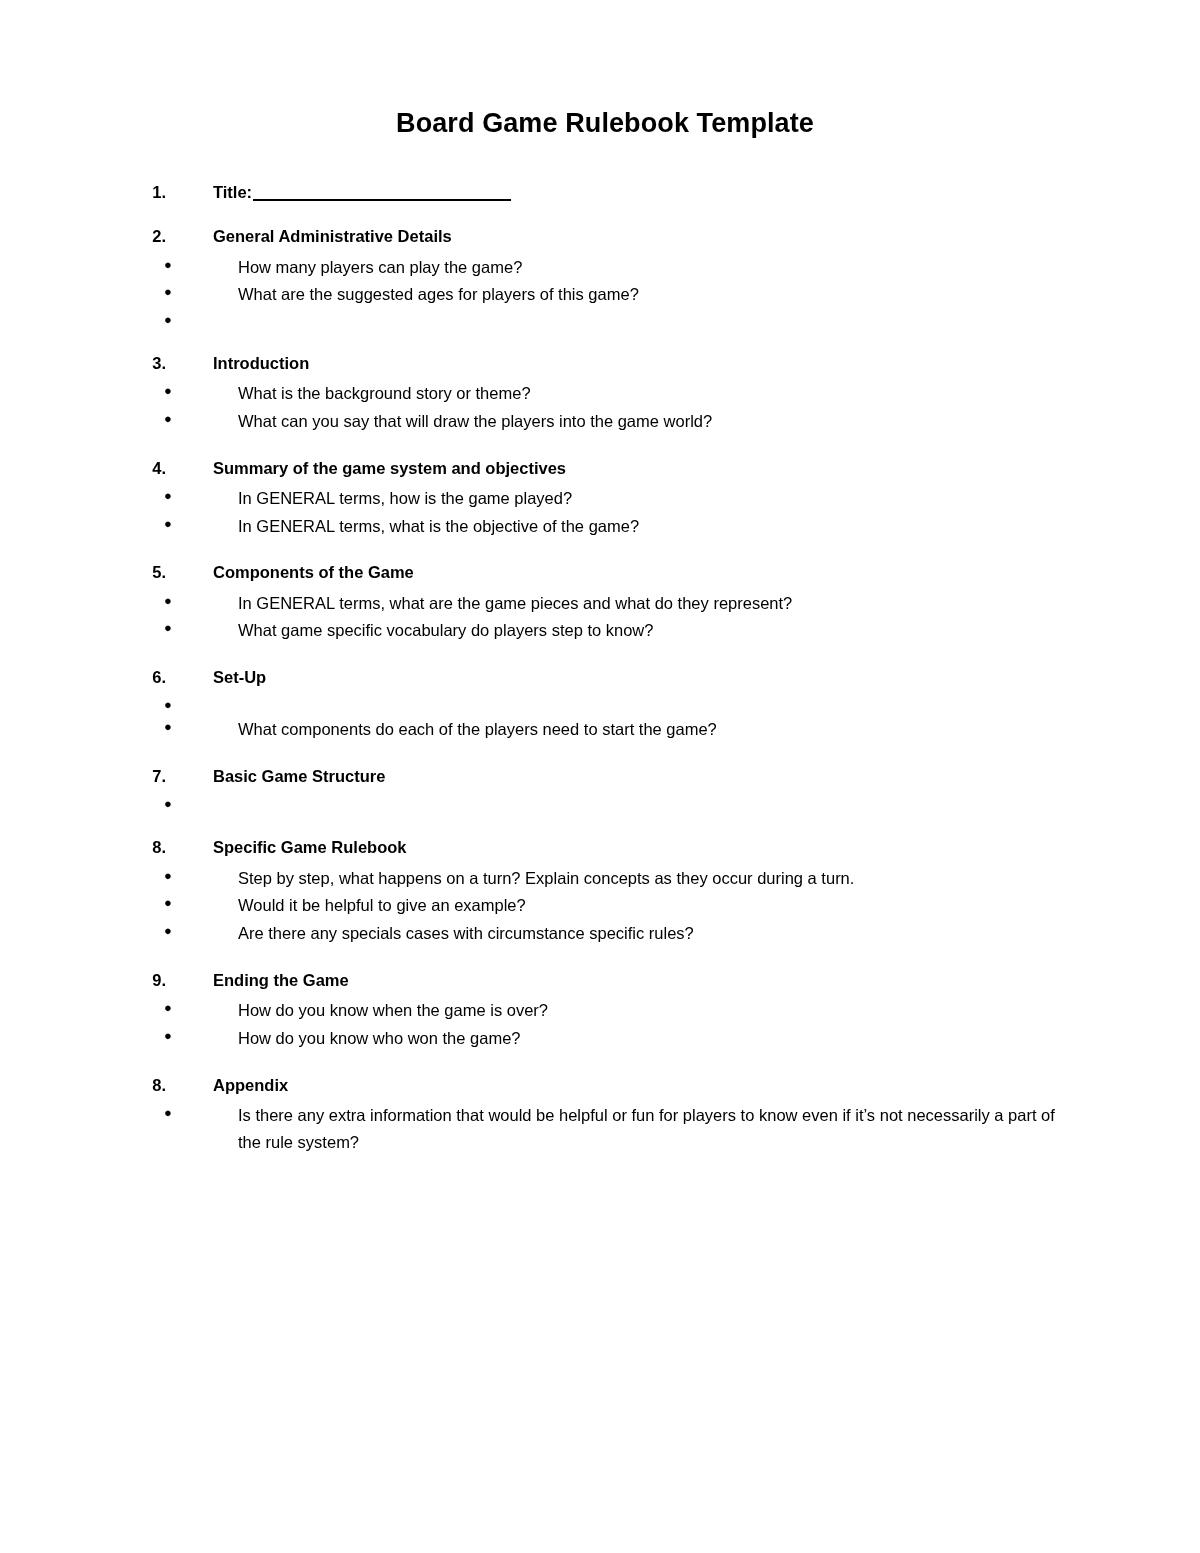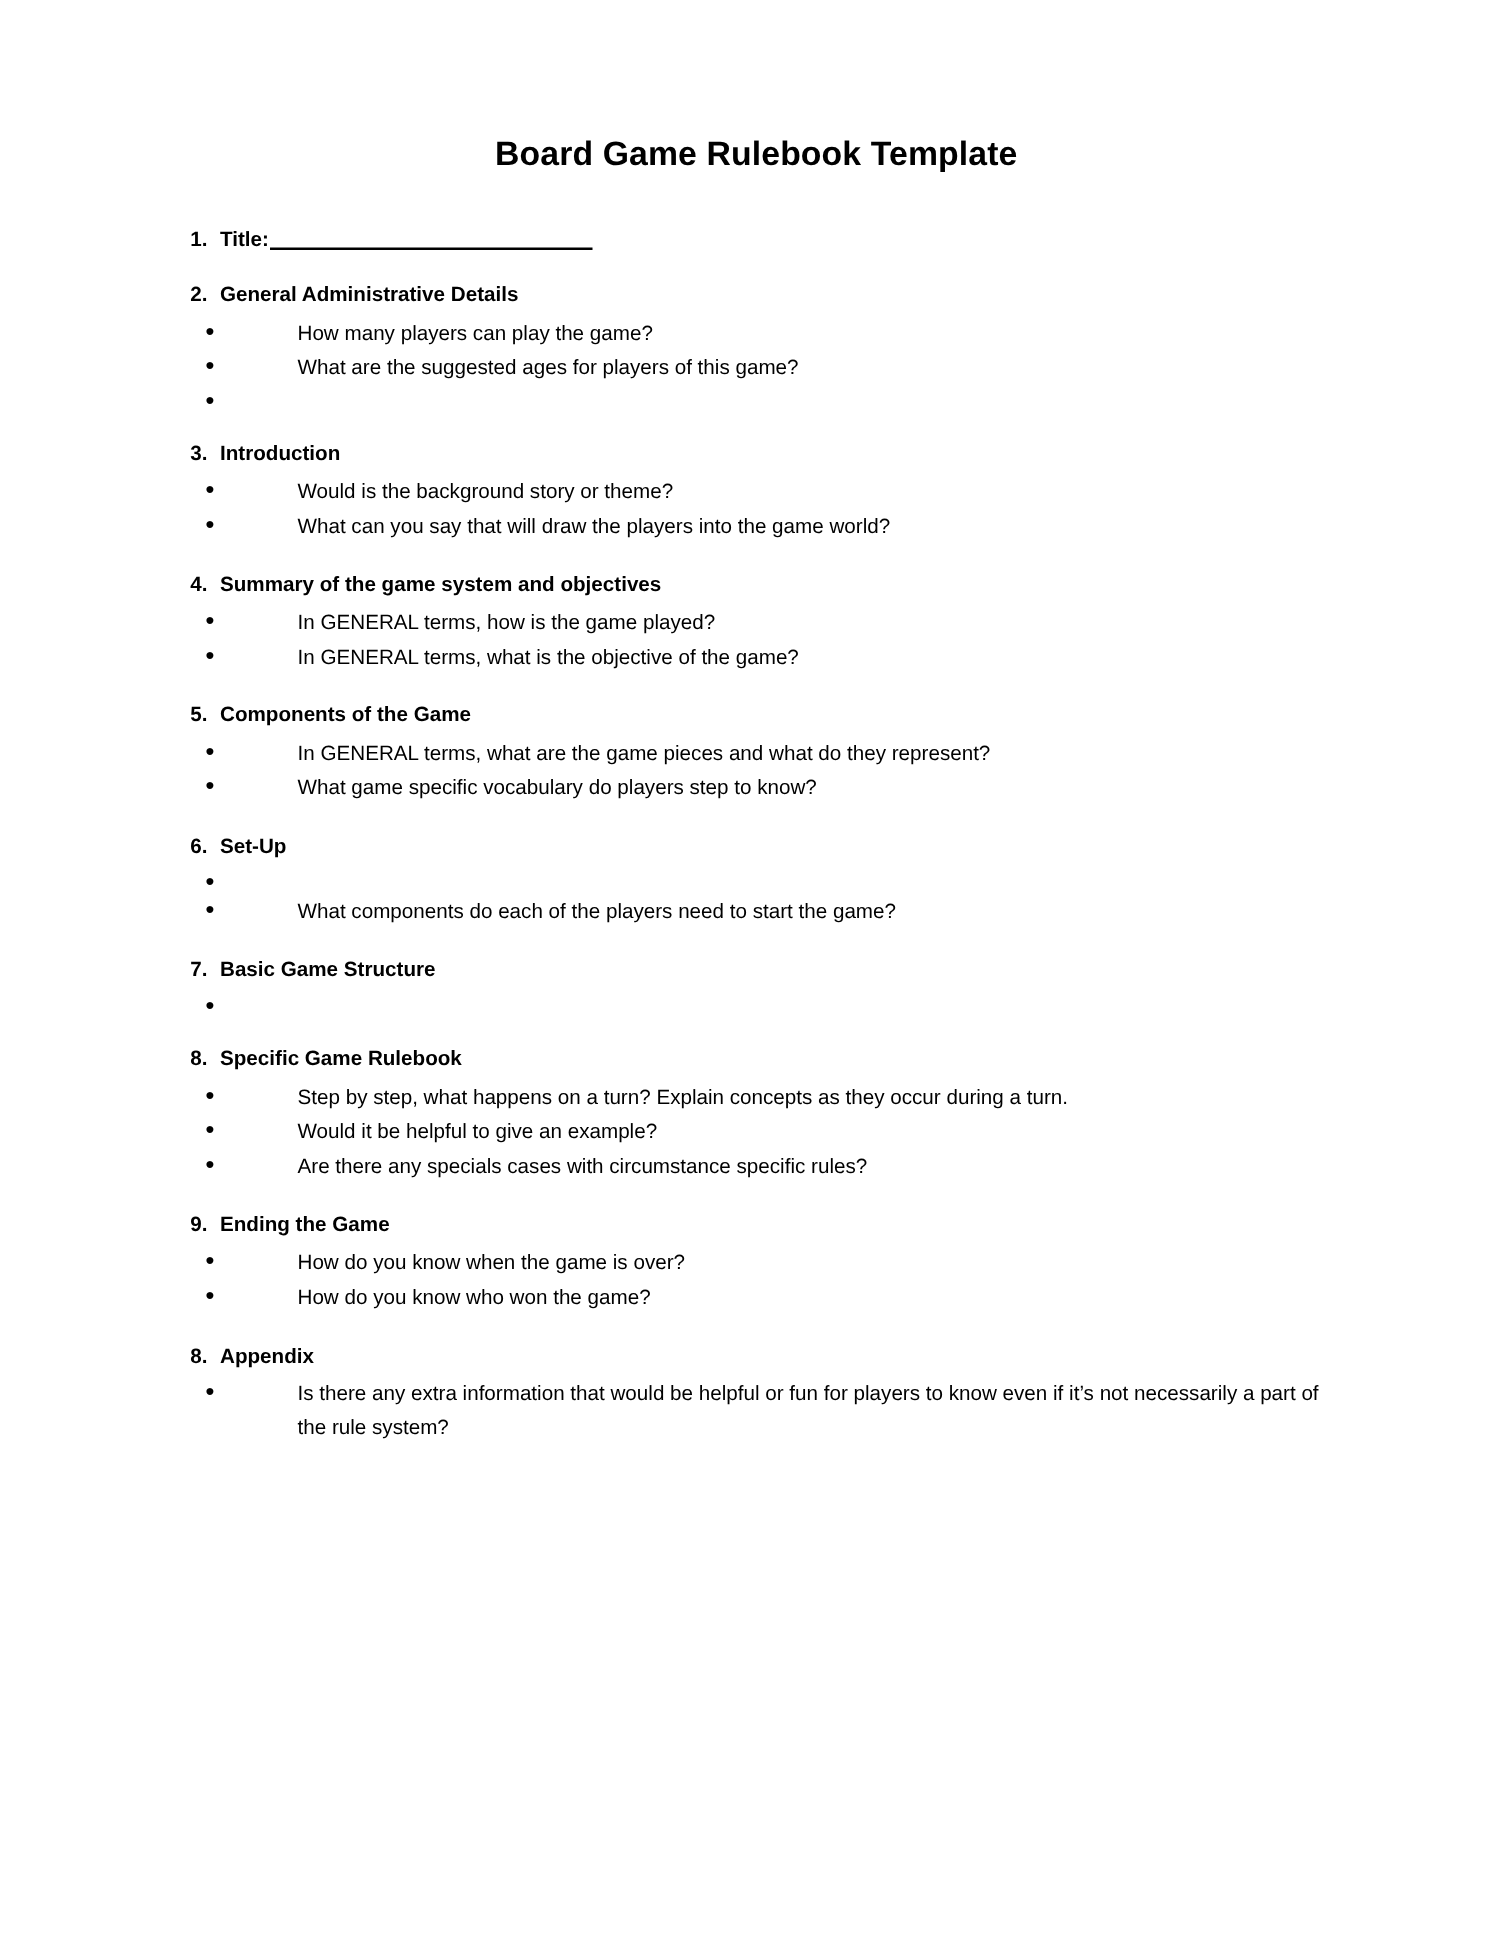--- a/index.html
+++ b/index.html
@@ -45,20 +45,21 @@
     text-align: right;
     font-size: 16.5px;
     font-weight: bold;
     padding-right: 10px;
     box-sizing: border-box;
   }
   .head-text {
     font-size: 16.5px;
     font-weight: bold;
     line-height: 1.35;
+    margin-left: 37px;
   }
   .blank-line {
     display: inline-block;
     border-bottom: 2px solid #000;
     width: 258px;
     vertical-align: -3px;
     margin-left: 1px;
   }
   .bullets {
     margin: 6px 0 0 0;
@@ -123,21 +124,21 @@
     </div>
 
     <div class="section">
       <div class="section-head">
         <span class="num">3.</span>
         <span class="head-text">Introduction</span>
       </div>
       <ul class="bullets">
         <li class="bullet">
           <span class="dot">●</span>
-          <span class="bullet-text">Would is the background story or theme?</span>
+          <span class="bullet-text">What is the background story or theme?</span>
         </li>
         <li class="bullet">
           <span class="dot">●</span>
           <span class="bullet-text">What can you say that will draw the players into the game world?</span>
         </li>
       </ul>
     </div>
 
     <div class="section">
       <div class="section-head">

